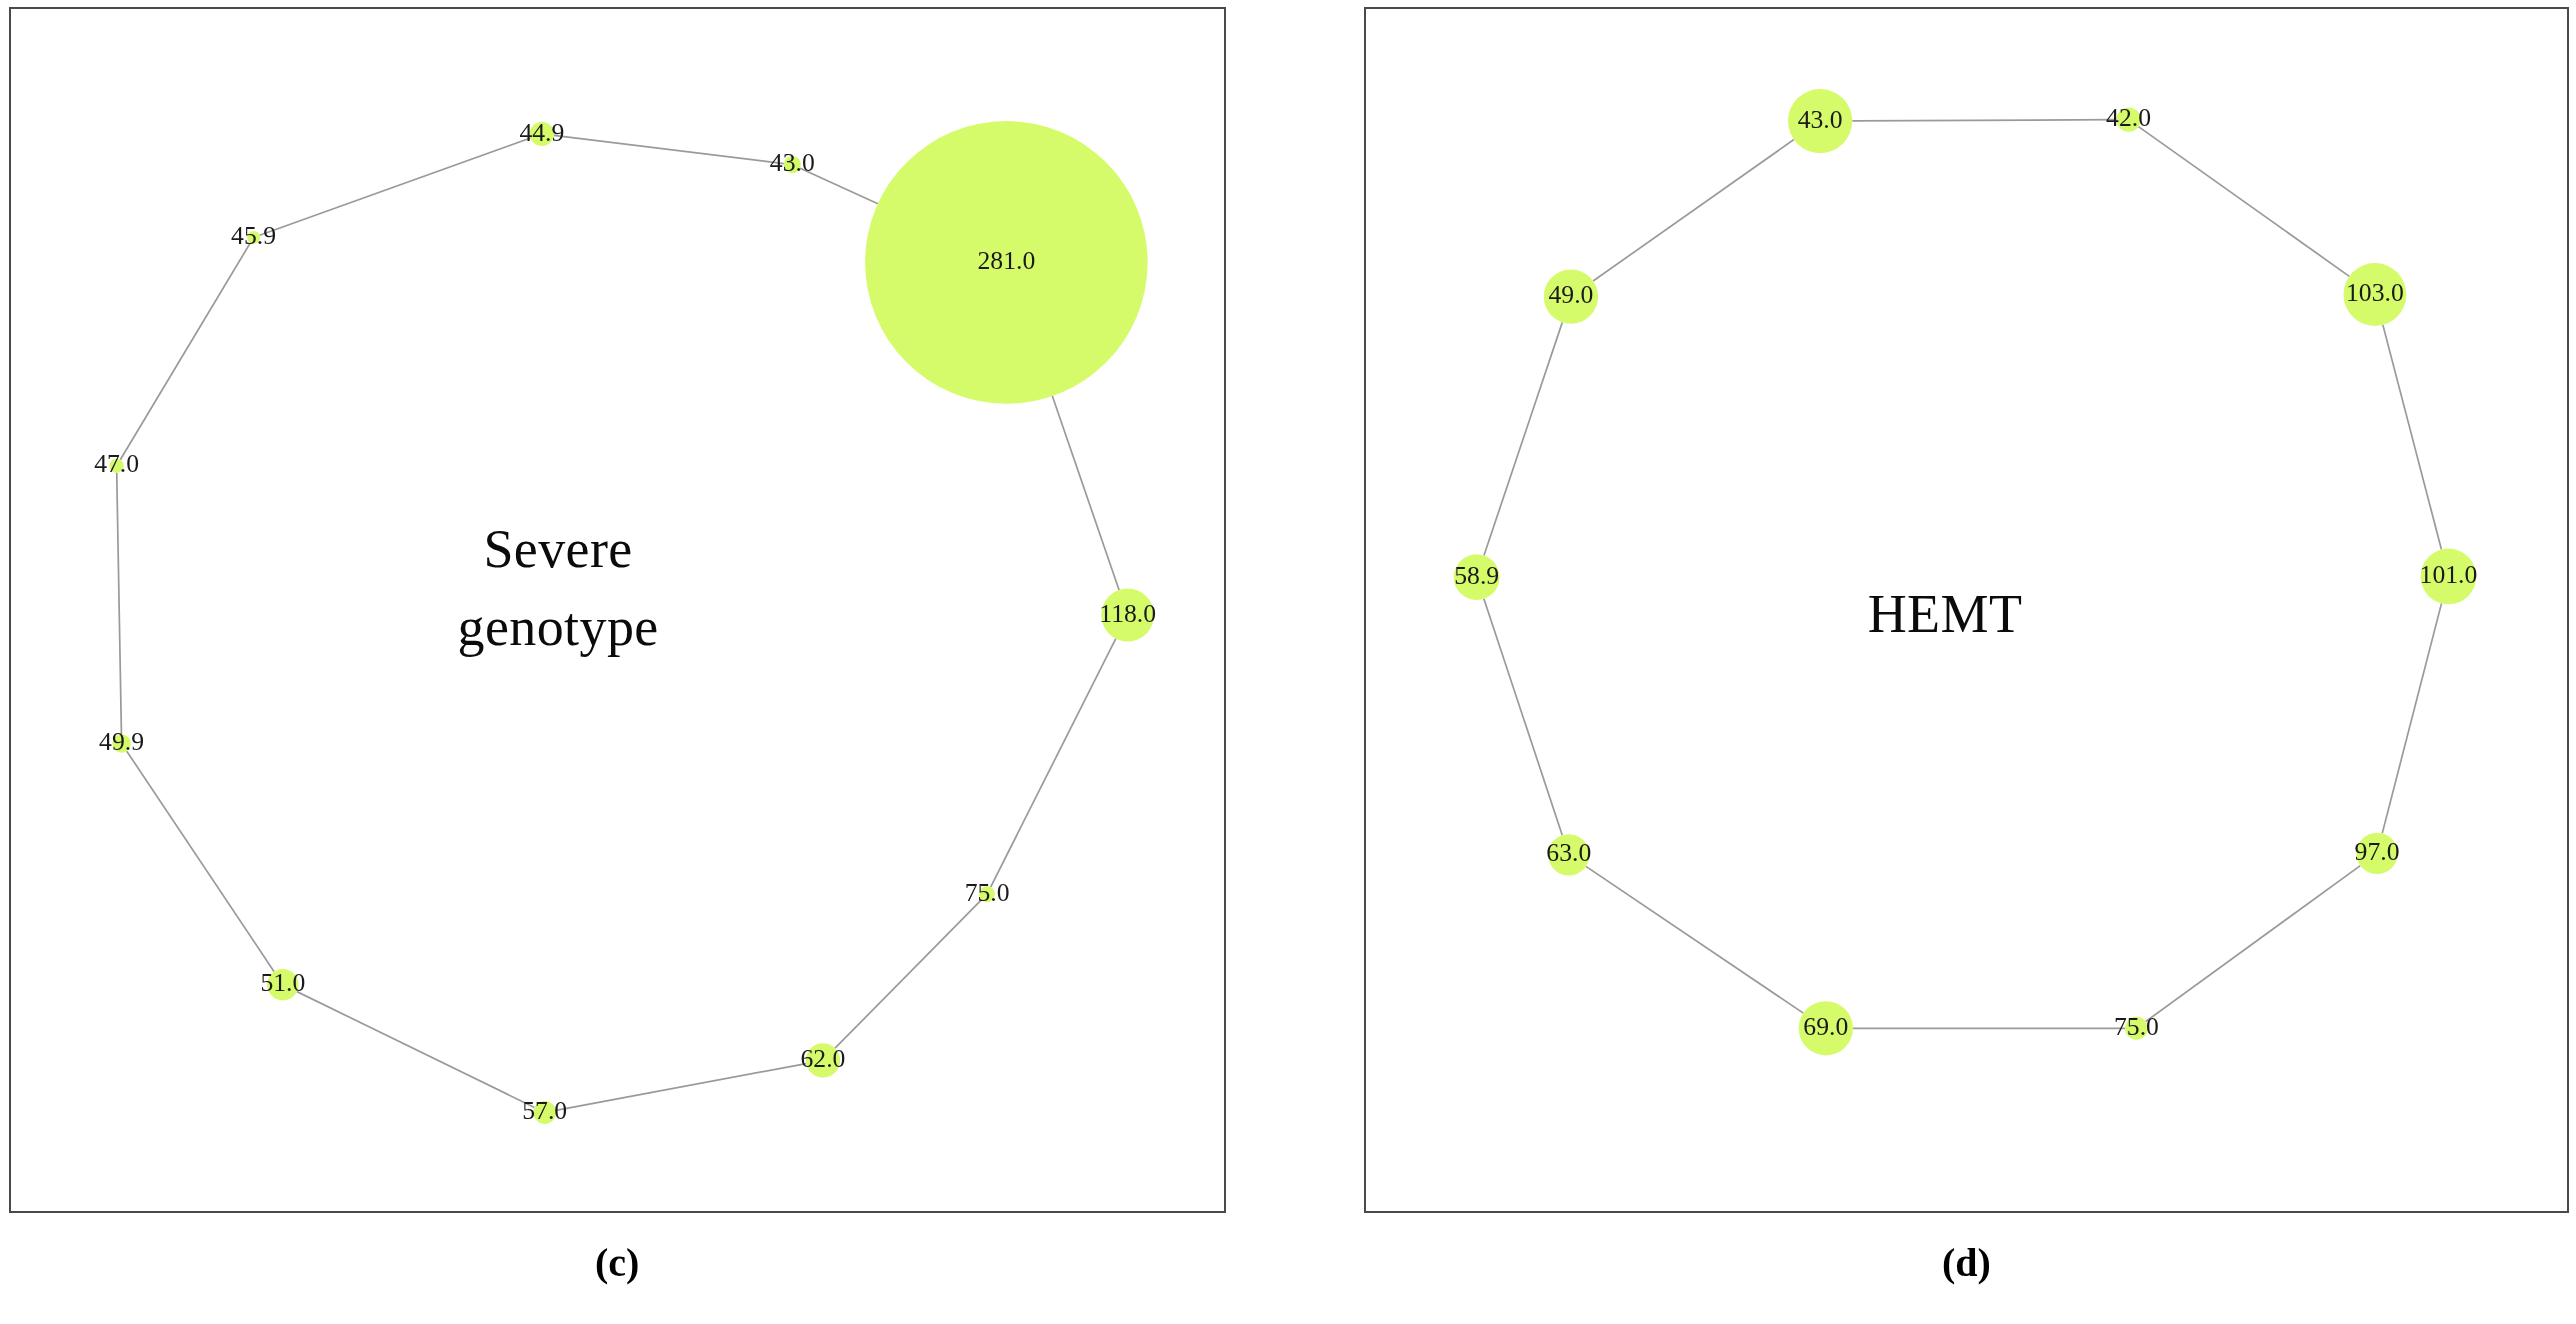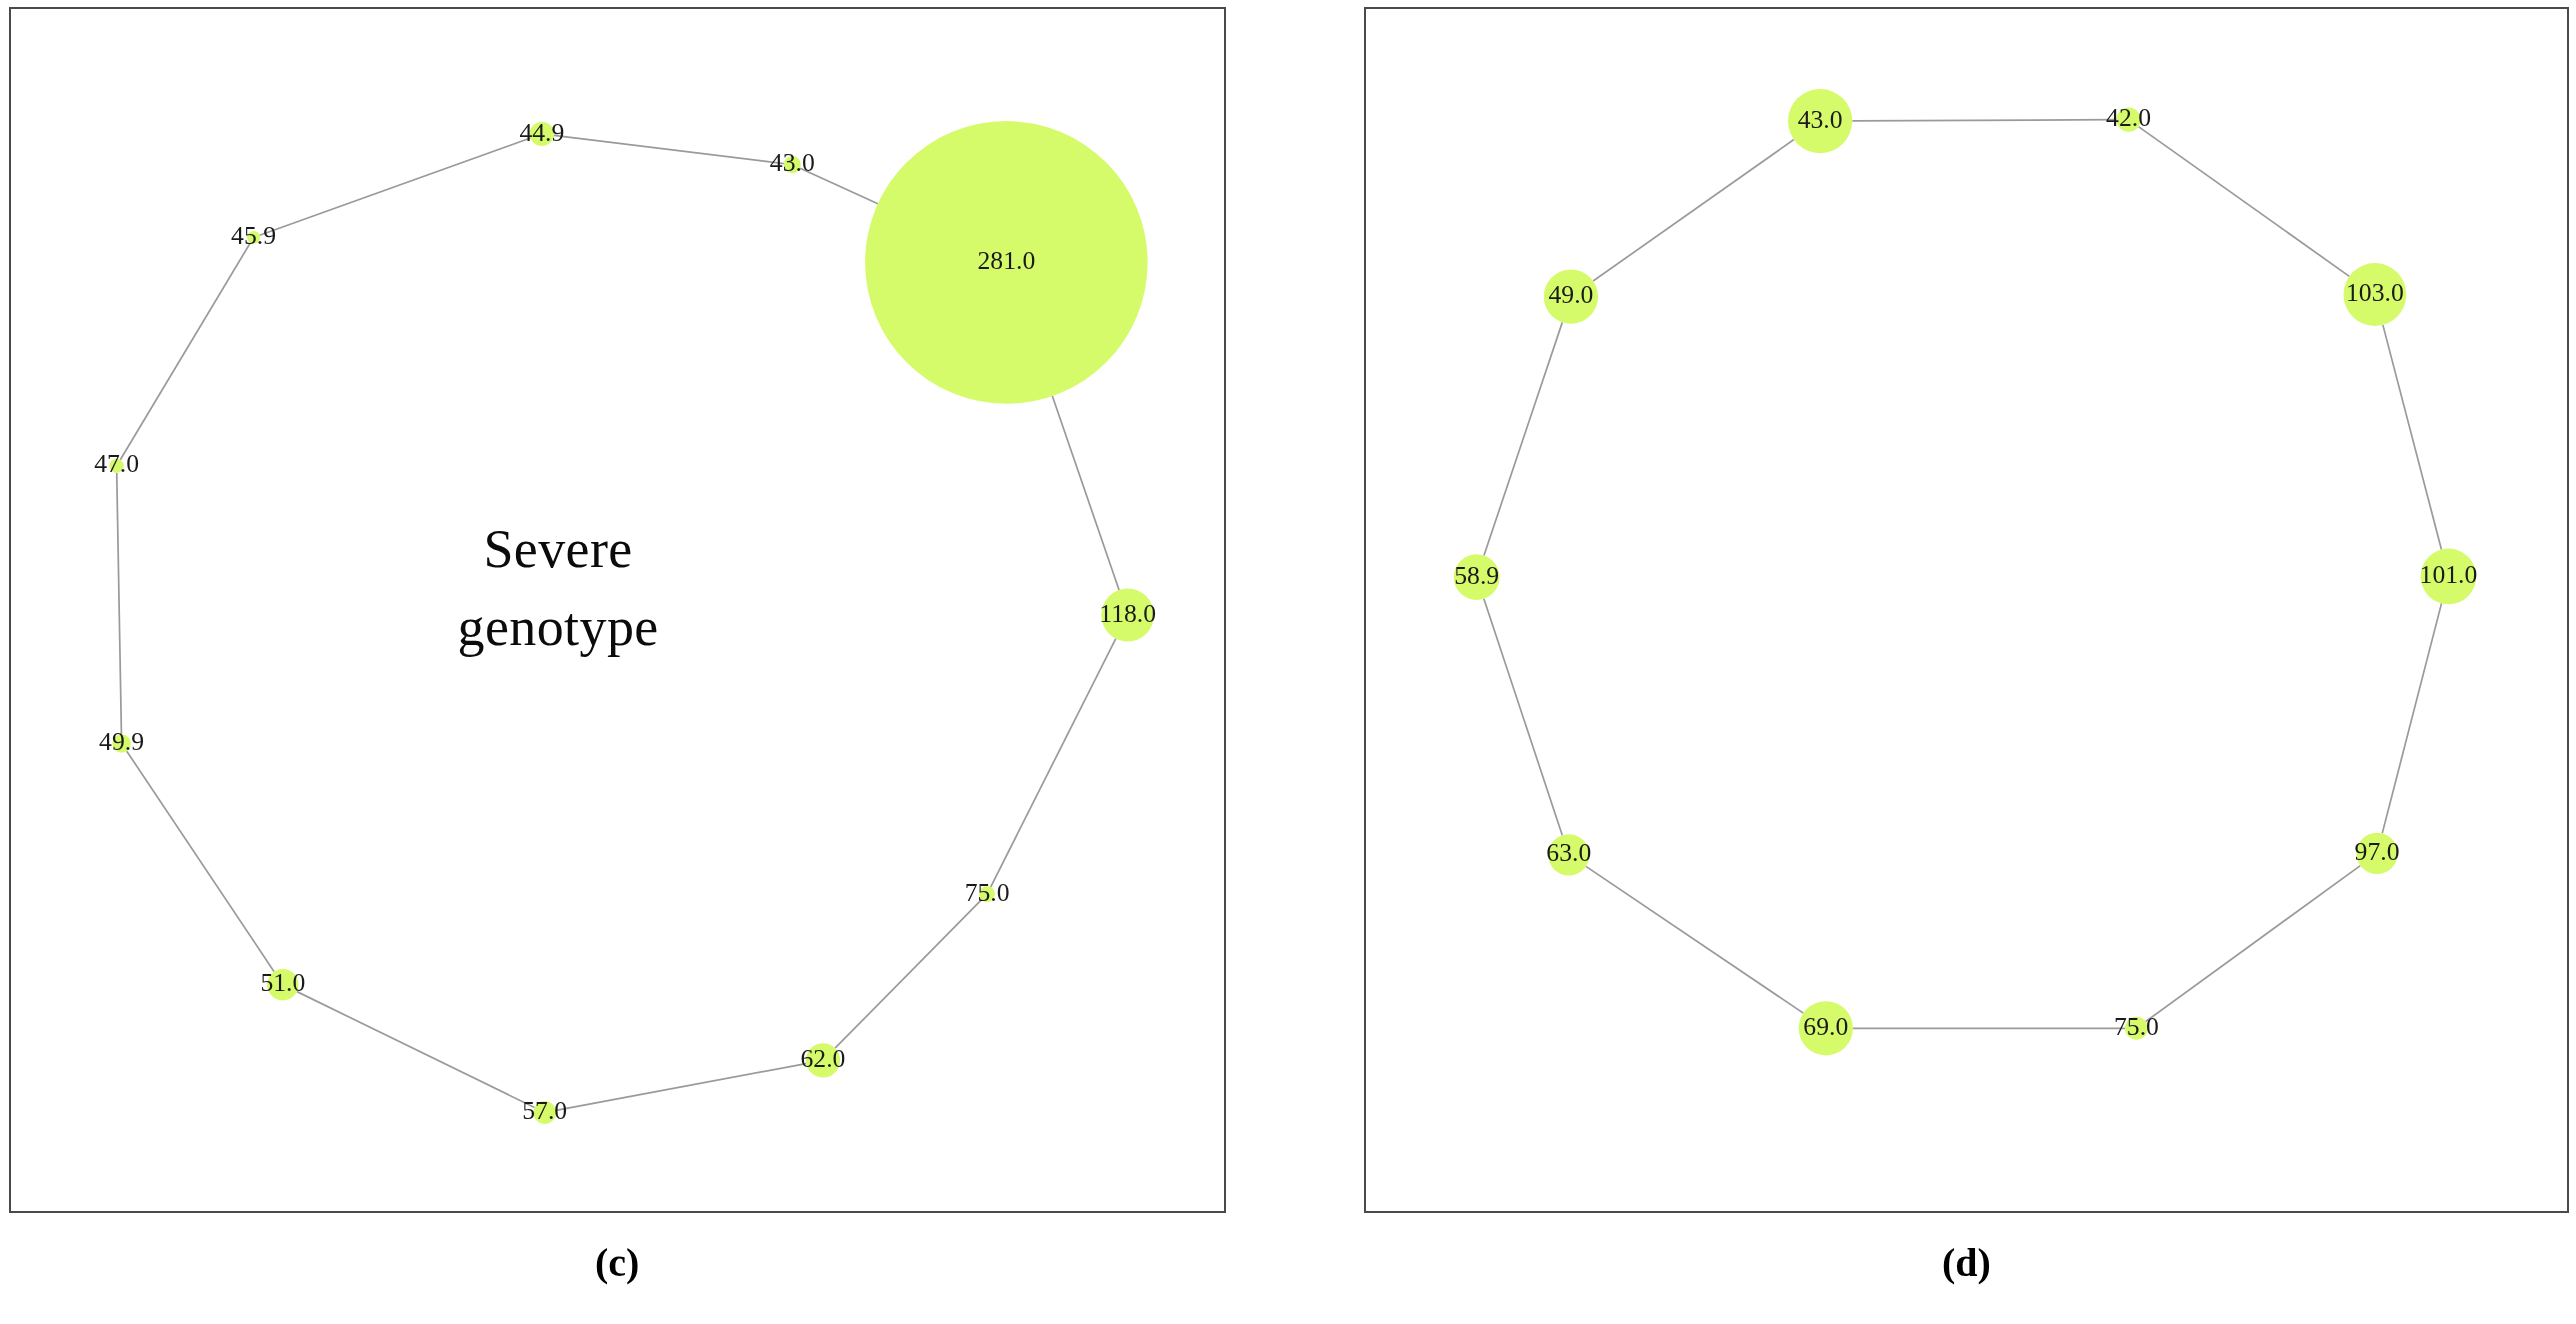--- a/index.html
+++ b/index.html
@@ -167,19 +167,22 @@
           <text x="1413" y="401" class="node-label" fill="#1a1a1a" font-size="36">103.0</text>
           <text x="1516" y="796" class="node-label" fill="#1a1a1a" font-size="36">101.0</text>
           <text x="1416" y="1184" class="node-label" fill="#1a1a1a" font-size="36">97.0</text>
           <text x="1079" y="1429" class="node-label" fill="#1a1a1a" font-size="36">75.0</text>
           <text x="644" y="1429" class="node-label" fill="#1a1a1a" font-size="36">69.0</text>
           <text x="284" y="1186" class="node-label" fill="#1a1a1a" font-size="36">63.0</text>
           <text x="155" y="797" class="node-label" fill="#1a1a1a" font-size="36">58.9</text>
           <text x="287" y="404" class="node-label" fill="#1a1a1a" font-size="36">49.0</text>
         </g>
     </svg>
+    <div class="center-title" id="title-d">
+      <div>HEMT</div>
+    </div>
   </div>
 
   <div class="caption" id="caption-c">(c)</div>
   <div class="caption" id="caption-d">(d)</div>
 
 </div>
 
 
 </body></html>

